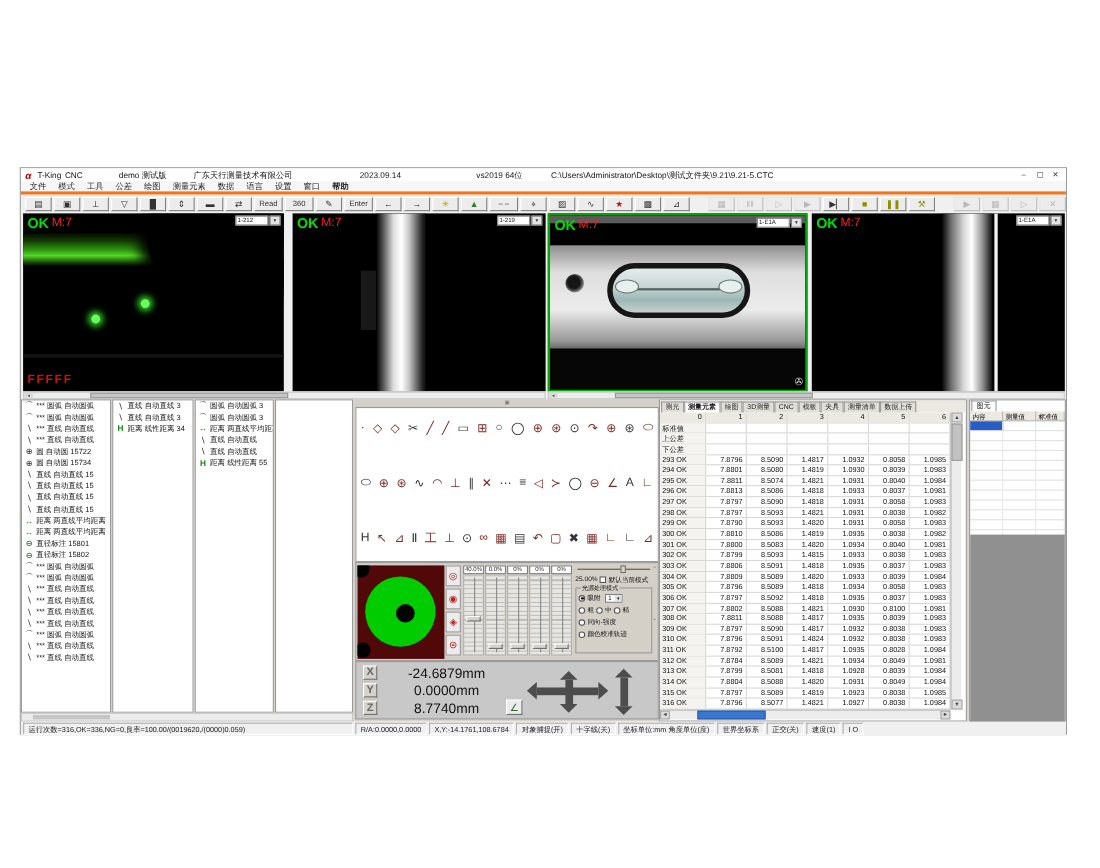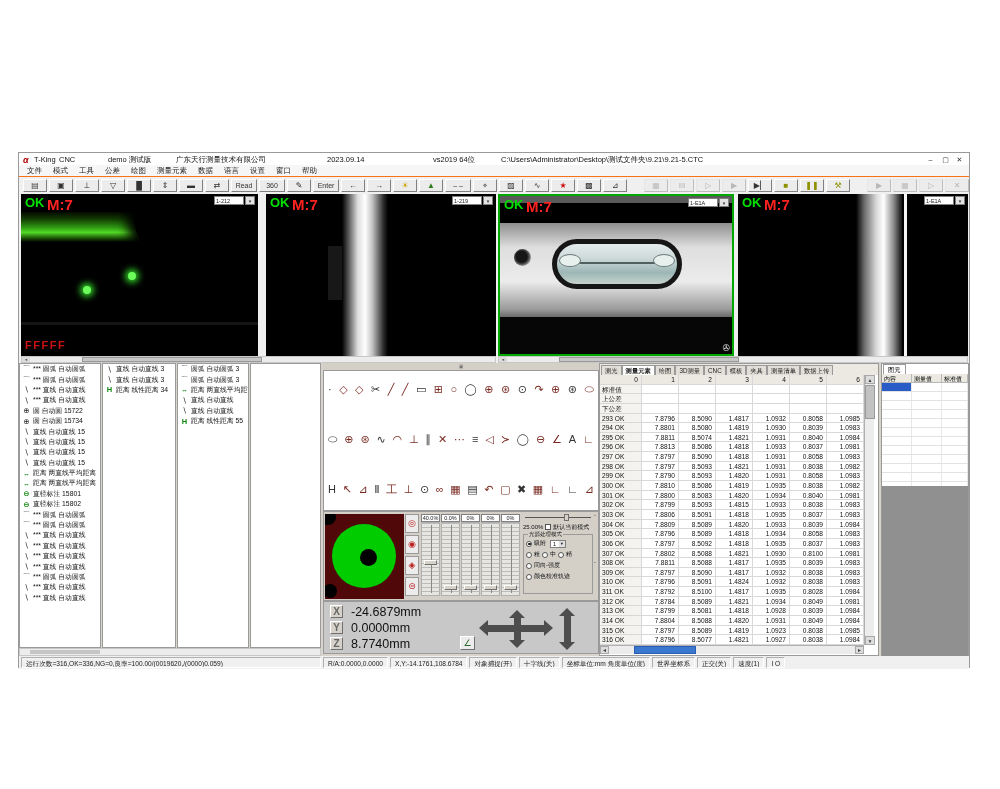--- a/index.html
+++ b/index.html
@@ -10,41 +10,41 @@
   
   .titlebar { position:absolute; left:0; top:0; width:100%; height:12px; background:#ffffff; font-size:7.5px; color:#111; }
   .titlebar span { position:absolute; top:2px; white-space:nowrap; }
   .appicon { left:4px; top:1px; color:#b00000; font-weight:bold; font-style:italic; font-size:9px; }
   .t-app{ left:15px; } .t-mod{ left:40px; } .t-mode{ left:89px; } .t-co{ left:157px; }
   .t-date{ left:308px; } .t-build{ left:414px; } .t-path{ left:482px; }
   .wbtn { position:absolute; top:1px; width:13px; height:10px; text-align:center; font-size:7px; color:#333; line-height:10px; }
   .wmin{ right:32px; } .wmax{ right:17px; } .wclose{ right:3px; }
 
   
-  .menubar { position:absolute; left:0; top:12px; width:100%; height:12px; background:#f6f6f6; border-bottom:1px solid #f97316; font-size:7.5px; display:flex; align-items:center; padding-left:8px; gap:11px; color:#222; }
+  .menubar { position:absolute; left:0; top:12px; width:100%; height:12px; background:#f6f6f6; border-bottom:3px solid #f97316; font-size:7.5px; display:flex; align-items:center; padding-left:8px; gap:11px; color:#222; }
 
   
   .toolbar { position:absolute; left:0; top:24px; width:100%; height:17px; background:#f0f0f0; display:flex; align-items:center; padding-left:4px; gap:2px; }
   .tbbtn { height:13px; min-width:24px; padding:0 2px; background:#ececec; border:1px solid; border-color:#ffffff #808080 #808080 #ffffff; font-size:8px; line-height:11px; text-align:center; color:#333; white-space:nowrap; }
   .tbbtn.t { font-size:7px; min-width:26px; }
   .tbbtn.y { color:#c8a400; font-weight:bold; }
   .tbbtn.g { color:#2e7d1e; }
   .tbbtn.r { color:#cc1111; }
   .tbbtn.o { color:#8f8f00; font-weight:bold; }
   .tbbtn.d { color:#b8b8b8; border-color:#e6e6e6 #bdbdbd #bdbdbd #e6e6e6; }
   .tbgap { width:14px; height:13px; }
 
   
   .cams { position:absolute; left:0; top:41px; width:100%; height:162px; background:#f0f0f0; }
   .cam { position:absolute; top:0; height:162px; background:#000; overflow:hidden; }
   .cam1{ left:2px; width:237px; } .cam2{ left:247px; width:230px; }
   .cam3{ left:479px; width:236px; border:2px solid #00a800; }
   .cam4{ left:719px; width:230px; }
   .cam .ok { position:absolute; left:4px; top:1px; color:#00e000; font-weight:bold; font-size:13px; z-index:5; }
-  .cam .mk { position:absolute; left:26px; top:2px; color:#ff2222; font-weight:bold; font-size:15px; z-index:5; }
+  .cam .mk { position:absolute; left:26px; top:2px; color:#ff2222; font-weight:normal; font-size:11px; z-index:5; }
   .cam .combo { position:absolute; right:14px; top:2px; width:30px; height:9px; background:#fff; border:1px solid #808080; font-size:5.5px; line-height:8px; padding-left:1px; color:#222; z-index:6; }
   .cam .combo-btn { position:absolute; right:3px; top:2px; width:10px; height:9px; background:#e4e4e4; border:1px solid #808080; font-size:5px; text-align:center; line-height:8px; color:#333; z-index:6; }
   .cam .overlay-red { position:absolute; left:4px; bottom:5px; color:#cc1111; font-weight:bold; font-size:11px; letter-spacing:1.5px; z-index:5; }
   
   .c1-band { position:absolute; left:0; top:18px; width:100%; height:30px; background:linear-gradient(180deg,#030a00 0%,#123803 22%,#2f9a12 52%,#52d926 68%,#1a4d06 88%,#000 100%); }
   .c1-shadow { position:absolute; right:-26px; top:-38px; width:150px; height:120px; border-radius:50%; background:#000; box-shadow:0 0 12px 8px #000; }
   .c1-dot { position:absolute; width:8px; height:8px; border-radius:50%; background:#6cff5c; box-shadow:0 0 6px 3px rgba(60,255,50,.8); }
   .c1-floor { position:absolute; left:0; top:128px; width:100%; height:3px; background:#141414; }
   
   .c2-strip { position:absolute; left:76px; top:0; width:46px; height:100%; background:linear-gradient(90deg,#000,#4a4a4a 12%,#dcdcdc 34%,#ffffff 50%,#c2c2c2 66%,#2c2c2c 90%,#000); }
@@ -118,21 +118,21 @@
   .radio.sel::after { content:""; position:absolute; left:1px; top:1px; width:2.5px; height:2.5px; border-radius:50%; background:#111; }
   .minidrop { margin-left:2px; width:16px; height:8px; background:#fff; border:1px solid #808080; font-size:5.5px; line-height:7px; padding-left:2px; position:relative; }
   .minidrop::after { content:"▾"; position:absolute; right:0; top:0; font-size:4.5px; background:#e0e0e0; width:6px; height:6.5px; text-align:center; line-height:6px; }
   .lscroll { position:absolute; right:0px; top:2px; width:6px; height:85px; font-size:4.5px; color:#555; text-align:center; }
 
   
   .dro { position:absolute; left:0; top:238px; width:100%; height:53px; background:#c8c8c8; border:1px solid #9a9a9a; }
   .axisrow { position:absolute; left:6px; height:15px; display:flex; align-items:center; gap:8px; }
   .ax1{ top:2px; } .ax2{ top:18px; } .ax3{ top:34px; }
   .axisicon { width:13px; height:13px; background:#d6d2ca; border:1px solid; border-color:#fff #707070 #707070 #fff; color:#666; font-size:10px; font-weight:bold; text-align:center; line-height:12px; }
-  .axisval { width:110px; text-align:left; font-size:12.5px; color:#111; }
+  .axisval { width:110px; text-align:center; font-size:12.5px; color:#111; }
   .cross { position:absolute; left:158px; top:6px; width:72px; height:42px; }
   .ah { position:absolute; left:6px; top:17px; width:56px; height:7px; background:#4d4d4d; }
   .ah::before{ content:""; position:absolute; left:-9px; top:-5px; border:8.5px solid transparent; border-right:9px solid #4d4d4d; border-left:0; }
   .ah::after{ content:""; position:absolute; right:-9px; top:-5px; border:8.5px solid transparent; border-left:9px solid #4d4d4d; border-right:0; }
   .av { position:absolute; width:7px; background:#4d4d4d; }
   .av::before{ content:""; position:absolute; top:-8px; left:-5px; border:8.5px solid transparent; border-bottom:8px solid #4d4d4d; border-top:0; }
   .av::after{ content:""; position:absolute; bottom:-8px; left:-5px; border:8.5px solid transparent; border-top:8px solid #4d4d4d; border-bottom:0; }
   .avc { left:32px; top:10px; height:22px; }
   .avs { position:absolute; left:240px; top:14px; width:7px; height:26px; background:#4d4d4d; }
   .anglebtn { position:absolute; left:136px; top:34px; width:15px; height:14px; background:#ececec; border:1px solid; border-color:#fff #707070 #707070 #fff; color:#2a6a2a; font-size:9px; text-align:center; line-height:12px; }
@@ -198,21 +198,21 @@
         <div style="display: inline-block;">文件</div>
         <div style="display: inline-block;">模式</div>
         <div style="display: inline-block;">工具</div>
         <div style="display: inline-block;">公差</div>
         <div style="display: inline-block;">绘图</div>
         <div style="display: inline-block;">测量元素</div>
         <div style="display: inline-block;">数据</div>
         <div style="display: inline-block;">语言</div>
         <div style="display: inline-block;">设置</div>
         <div style="display: inline-block;">窗口</div>
-        <div style="display: inline-block;">帮助</div>
+        <div style="display: inline-block; font-weight: bold;">帮助</div>
       </div>
 
   <div class="toolbar" id="tbar">
         <div class="tbbtn n">▤</div>
         <div class="tbbtn n">▣</div>
         <div class="tbbtn n">⟂</div>
         <div class="tbbtn n">▽</div>
         <div class="tbbtn n">█</div>
         <div class="tbbtn n">⇕</div>
         <div class="tbbtn n">▬</div>

